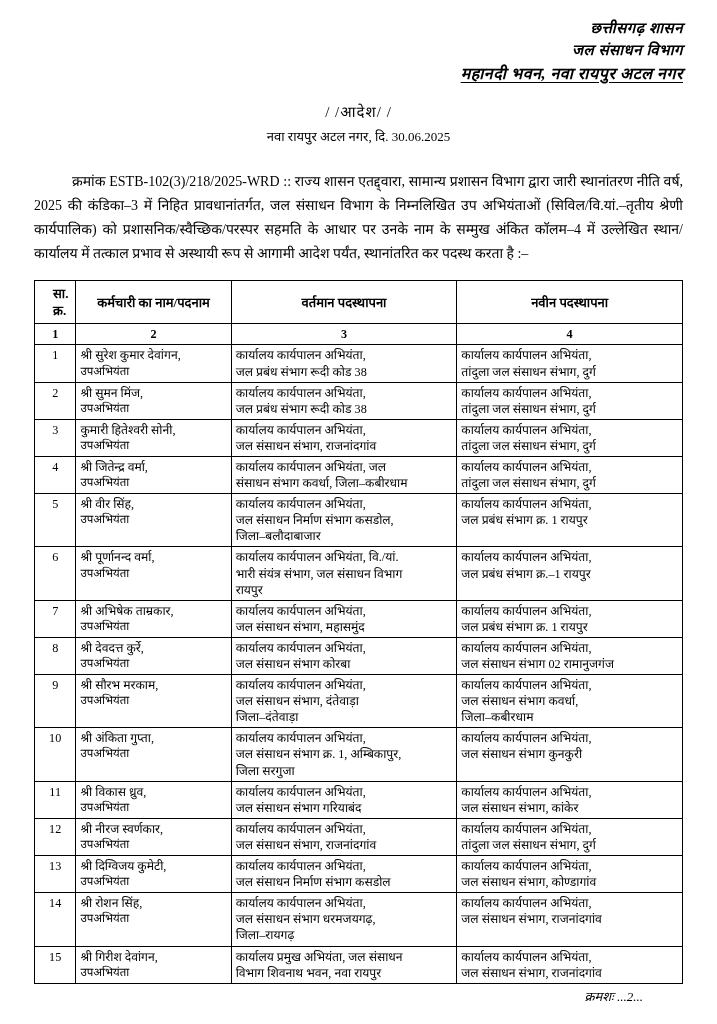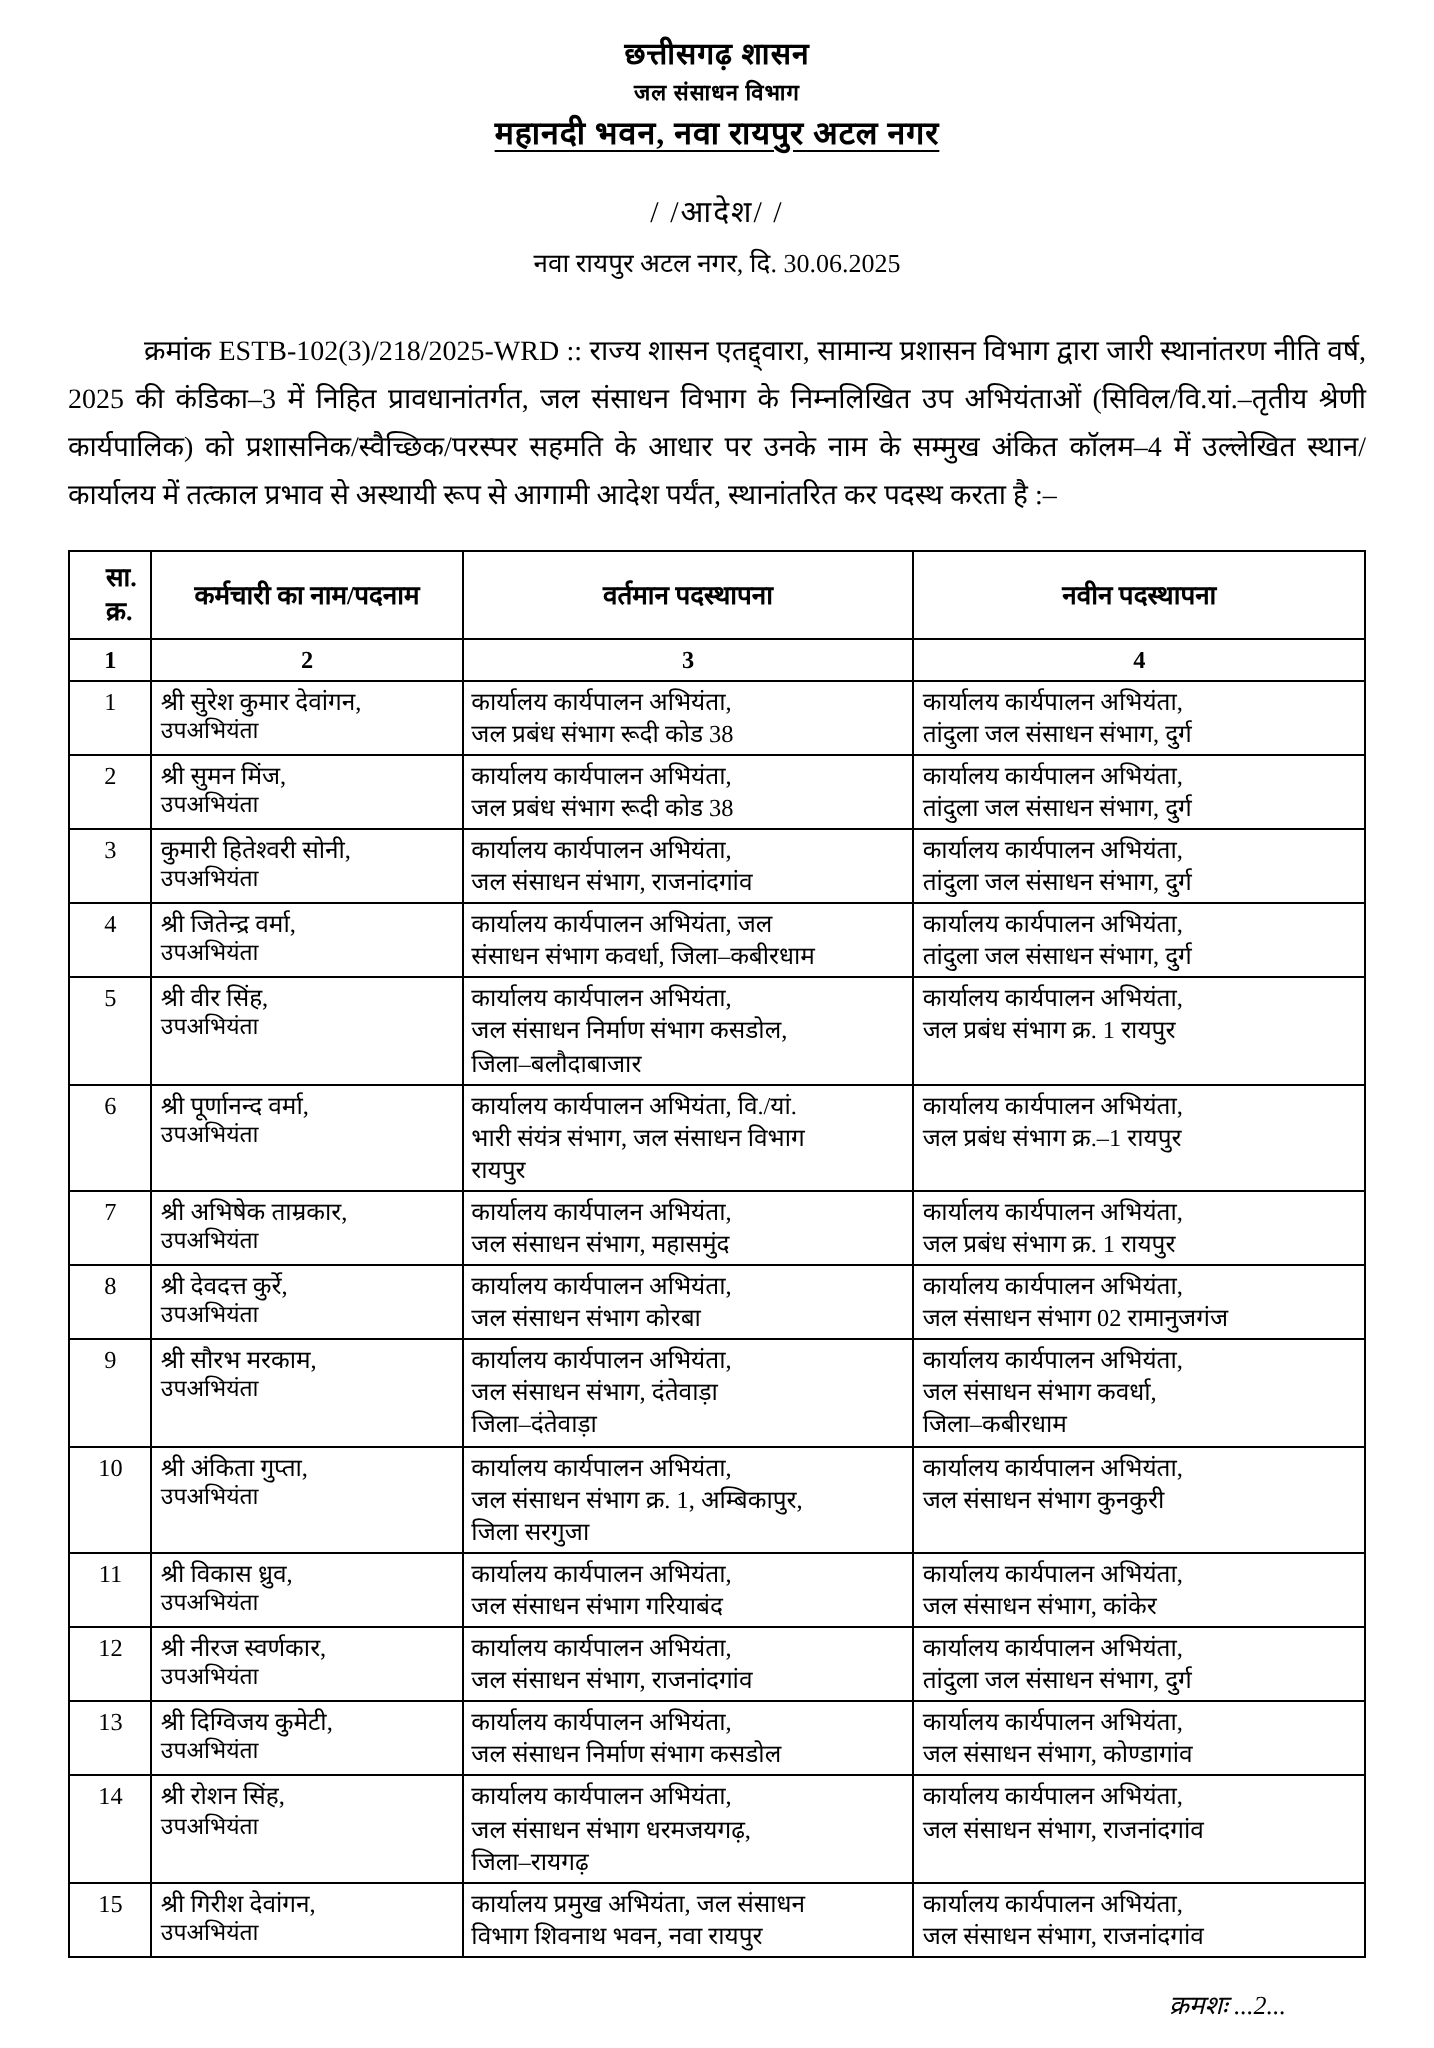--- a/index.html
+++ b/index.html
@@ -15,30 +15,31 @@
     position: relative;
   }
   .page {
     width: 717px;
     min-height: 1024px;
     box-sizing: border-box;
     padding: 18px 34px 10px 34px;
     position: relative;
   }
   .header-block {
-    text-align: center;
+    text-align: right;
     line-height: 1.45;
+    font-style: italic;
   }
   .hdr-line {
     font-size: 15px;
     font-weight: bold;
     letter-spacing: 0.5px;
   }
   .hdr-line.l1 { font-size: 15px; }
-  .hdr-line.l2 { font-size: 11px; }
+  .hdr-line.l2 { font-size: 15px; }
   .hdr-line.l3 { font-size: 14px; }
   .hdr-line.l4 { font-size: 16px; text-decoration: underline; text-underline-offset: 3px; }
 
   .order-title {
     text-align: center;
     font-size: 15px;
     font-weight: normal;
     margin-top: 16px;
     letter-spacing: 1px;
   }
@@ -93,21 +94,21 @@
   .numrow td {
     text-align: center;
     font-weight: bold;
     font-size: 12.5px;
     padding: 1px 2px;
   }
   .nm-name { display: block; }
   .nm-desig { display: block; font-size: 11.5px; }
   .ln { display: block; }
   .footer-note {
-    margin-top: 14px;
+    margin-top: 3px;
     text-align: right;
     font-size: 13px;
     font-style: italic;
     padding-right: 40px;
   }
 </style>
 </head>
 <body>
 
 <div class="page">

